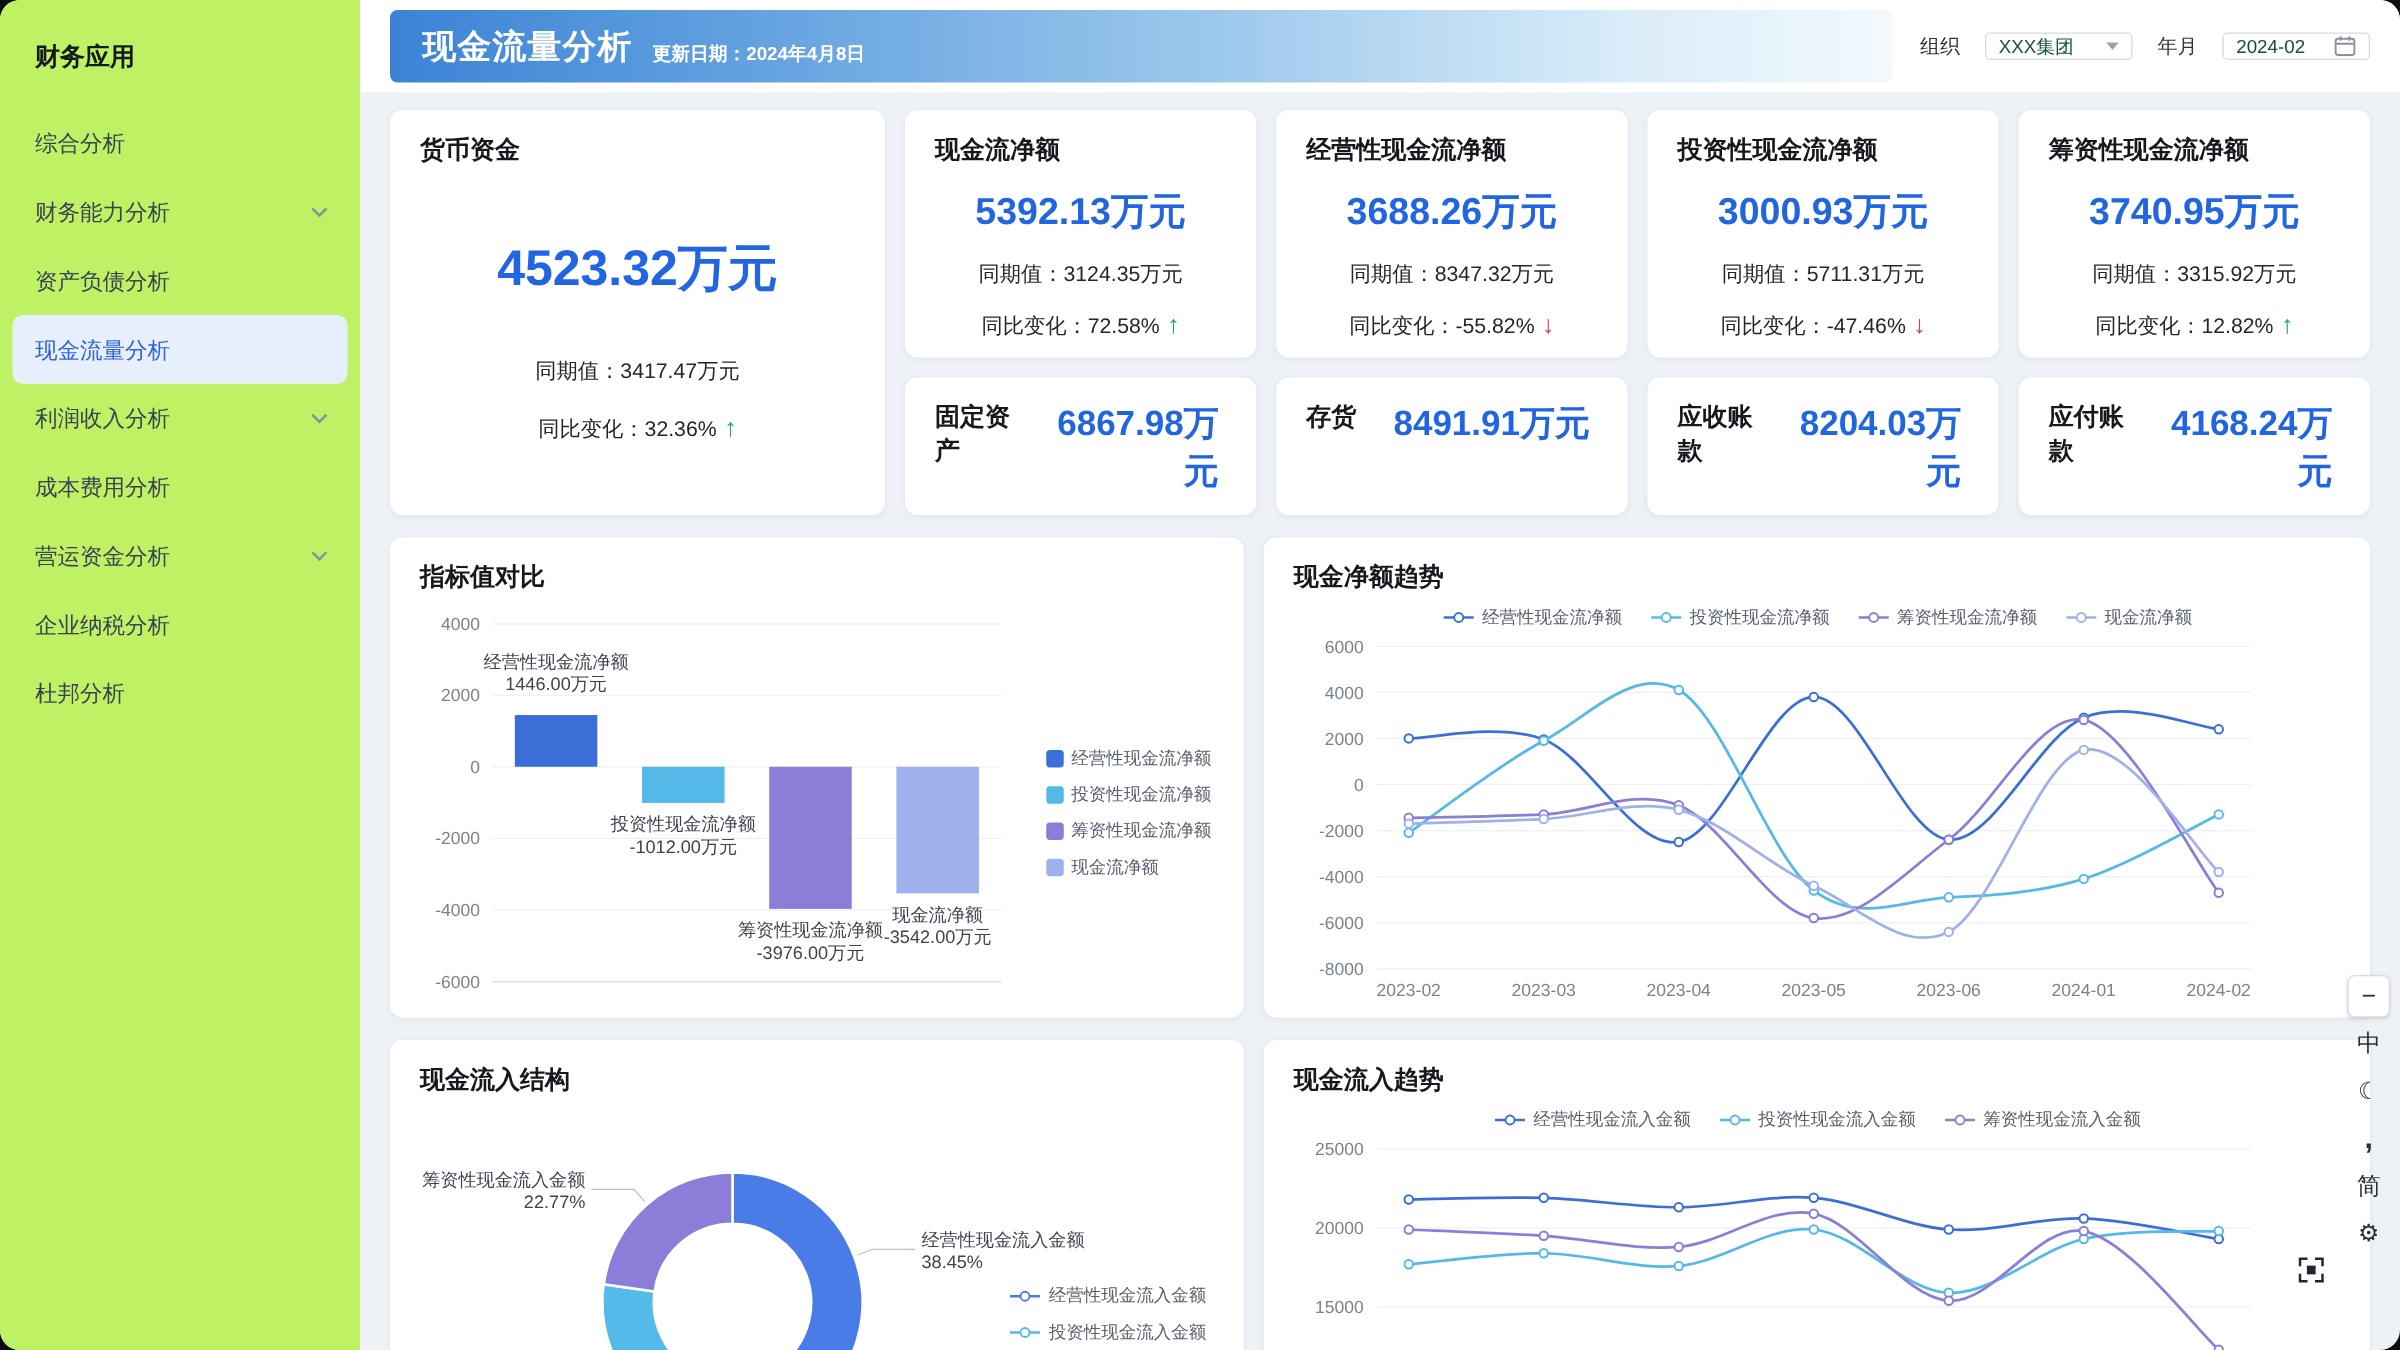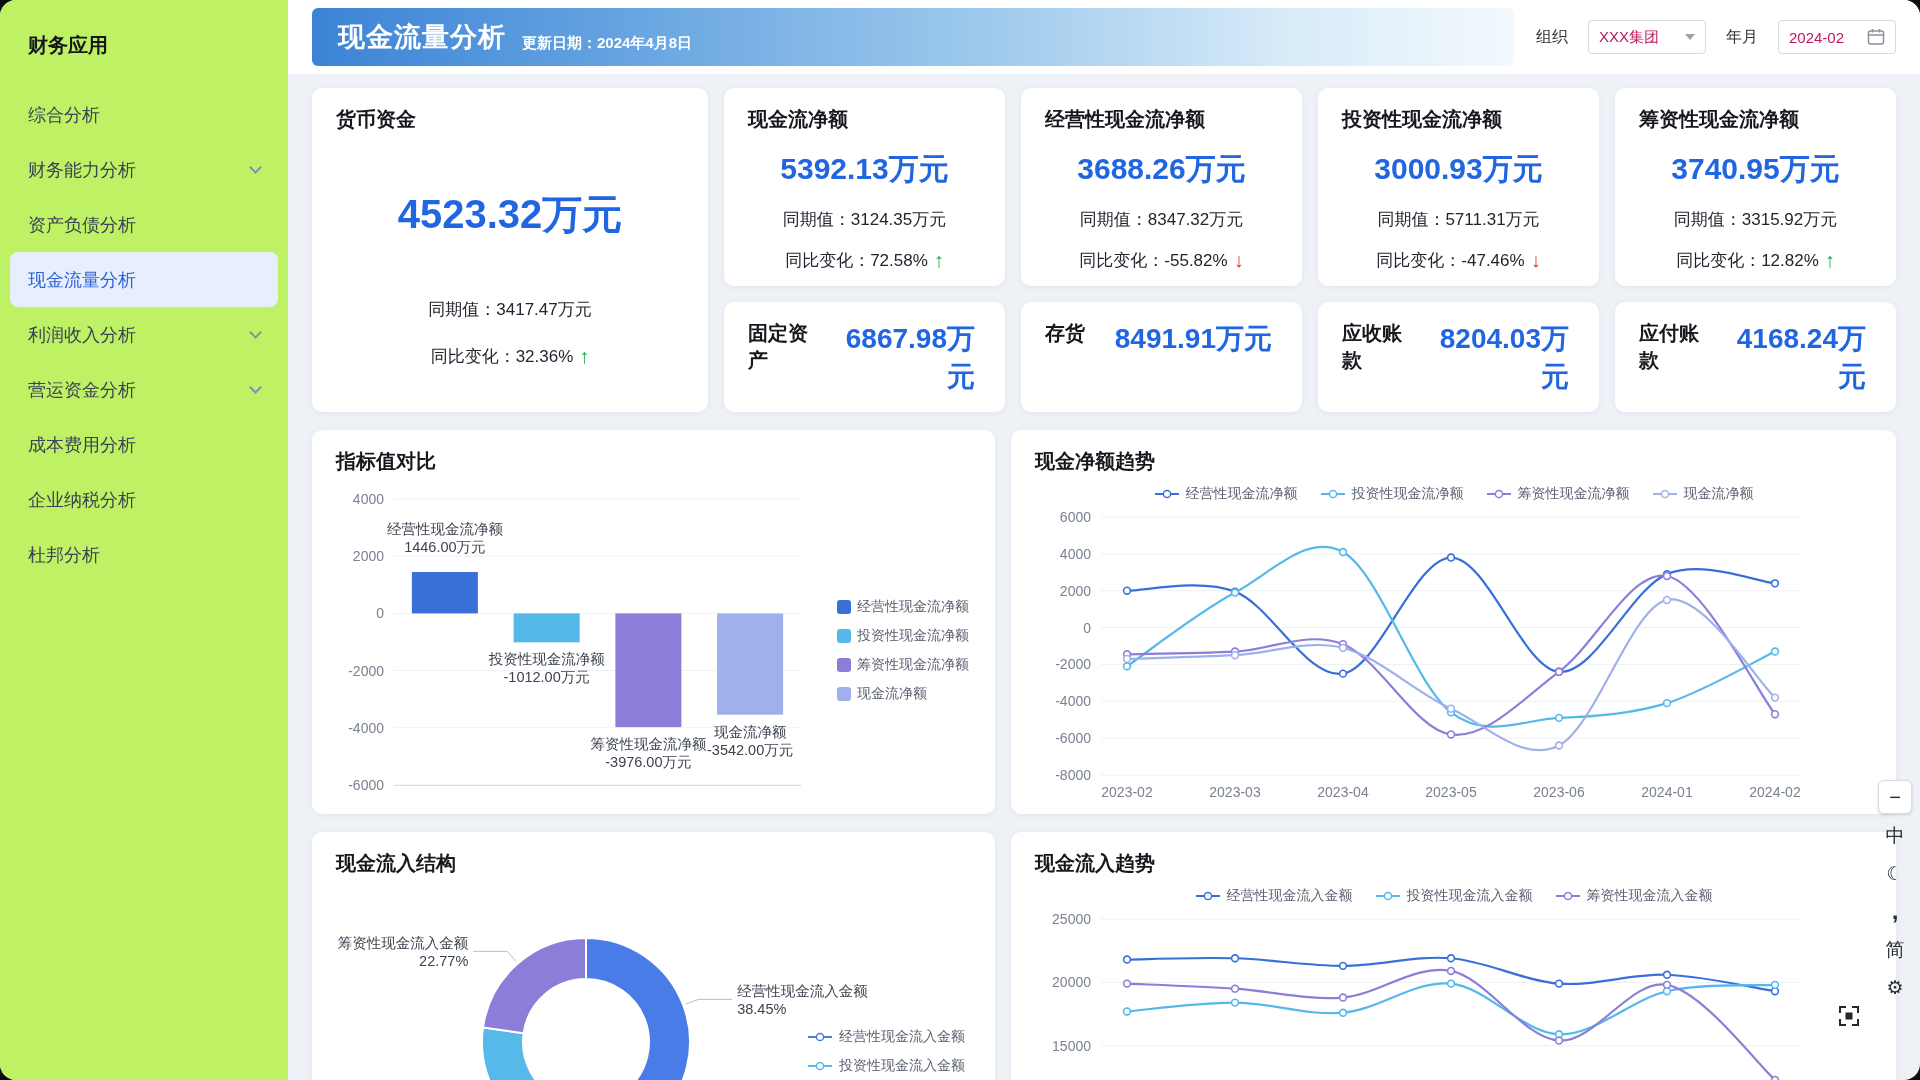--- a/index.html
+++ b/index.html
@@ -14,31 +14,31 @@
 .chev{width:9px;height:9px;border-right:2px solid #8a909c;border-bottom:2px solid #8a909c;transform:rotate(45deg);margin-left:auto;margin-top:-4px;}
 
 .main{flex:1;padding:0 24px;overflow:hidden;}
 .header-row{display:flex;align-items:center;gap:22px;background:#fff;margin:0 -24px;padding:8px 24px;}
 .banner{flex:1;height:58px;border-radius:6px;display:flex;align-items:center;padding:0 26px;
 background:linear-gradient(90deg,#3c83d6 0%,#5f9fdf 22%,#9cc8ec 55%,#d9ecf9 82%,#f3f9fd 100%);}
 .banner-title{font-size:27px;font-weight:bold;color:#fff;letter-spacing:1px;}
 .banner-sub{font-size:15px;color:#fff;margin-left:16px;margin-top:12px;font-weight:bold;}
 .filters{display:flex;align-items:center;gap:20px;}
 .filter-label{font-size:16px;color:#333;}
-.select{display:flex;align-items:center;justify-content:space-between;gap:10px;min-width:118px;height:34px;padding:0 10px;border:1px solid #d5d9e0;border-radius:4px;background:#fff;font-size:15px;color:#be185d;cursor:pointer;}
+.select{display:flex;align-items:center;justify-content:space-between;gap:10px;min-width:118px;height:22px;padding:0 10px;border:1px solid #d5d9e0;border-radius:4px;background:#fff;font-size:15px;color:#14532d;cursor:pointer;}
 .caret{width:0;height:0;border-left:5px solid transparent;border-right:5px solid transparent;border-top:6px solid #9aa1ad;}
 
 .kpi-grid{margin-top:14px;display:grid;grid-template-columns:396px repeat(4,1fr);grid-template-rows:198px 110px;gap:16px;}
 .card{background:#fff;border-radius:10px;box-shadow:0 1px 6px rgba(30,50,90,.06);padding:18px 24px;}
 .card-title{font-size:20px;font-weight:bold;color:#16181d;}
 .kpi-tall{grid-row:1/3;}
 .kpi-value{font-size:30px;font-weight:bold;color:#2166e0;text-align:center;margin-top:16px;}
 .kpi-tall .kpi-value{font-size:40px;margin-top:54px;}
 .kpi-sub{font-size:17px;color:#22262e;margin-top:18px;display:flex;justify-content:center;align-items:center;gap:6px;}
-.kpi-tall .kpi-sub{margin-top:56px;}
+.kpi-tall .kpi-sub{margin-top:43px;}
 .kpi-tall .kpi-sub + .kpi-sub{margin-top:24px;}
 .arrow{font-weight:bold;font-size:20px;}
 .arrow[data-trend="up"]{color:#1fab4f;}
 .arrow[data-trend="down"]{color:#e03c3c;}
 .asset-card{display:flex;flex-direction:row;justify-content:space-between;}
 .asset-value{font-size:28px;font-weight:bold;color:#2166e0;text-align:right;padding-right:6px;}
 
 .charts-row{margin-top:18px;display:grid;grid-template-columns:683px 1fr;gap:16px;}
 .chart-card{position:relative;overflow:hidden;}
 .row1 .chart-card{height:384px;}
@@ -79,25 +79,25 @@
           <span>资产负债分析</span>
         </div>
         <div class="nav-item active">
           <span>现金流量分析</span>
         </div>
         <div class="nav-item">
           <span>利润收入分析</span>
           <span class="chev"></span>
         </div>
         <div class="nav-item">
+          <span>成本费用分析</span>
+        </div>
+        <div class="nav-item">
           <span>营运资金分析</span>
           <span class="chev"></span>
-        </div>
-        <div class="nav-item">
-          <span>成本费用分析</span>
         </div>
         <div class="nav-item">
           <span>企业纳税分析</span>
         </div>
         <div class="nav-item">
           <span>杜邦分析</span>
         </div>
       </nav>
   </aside>
 

